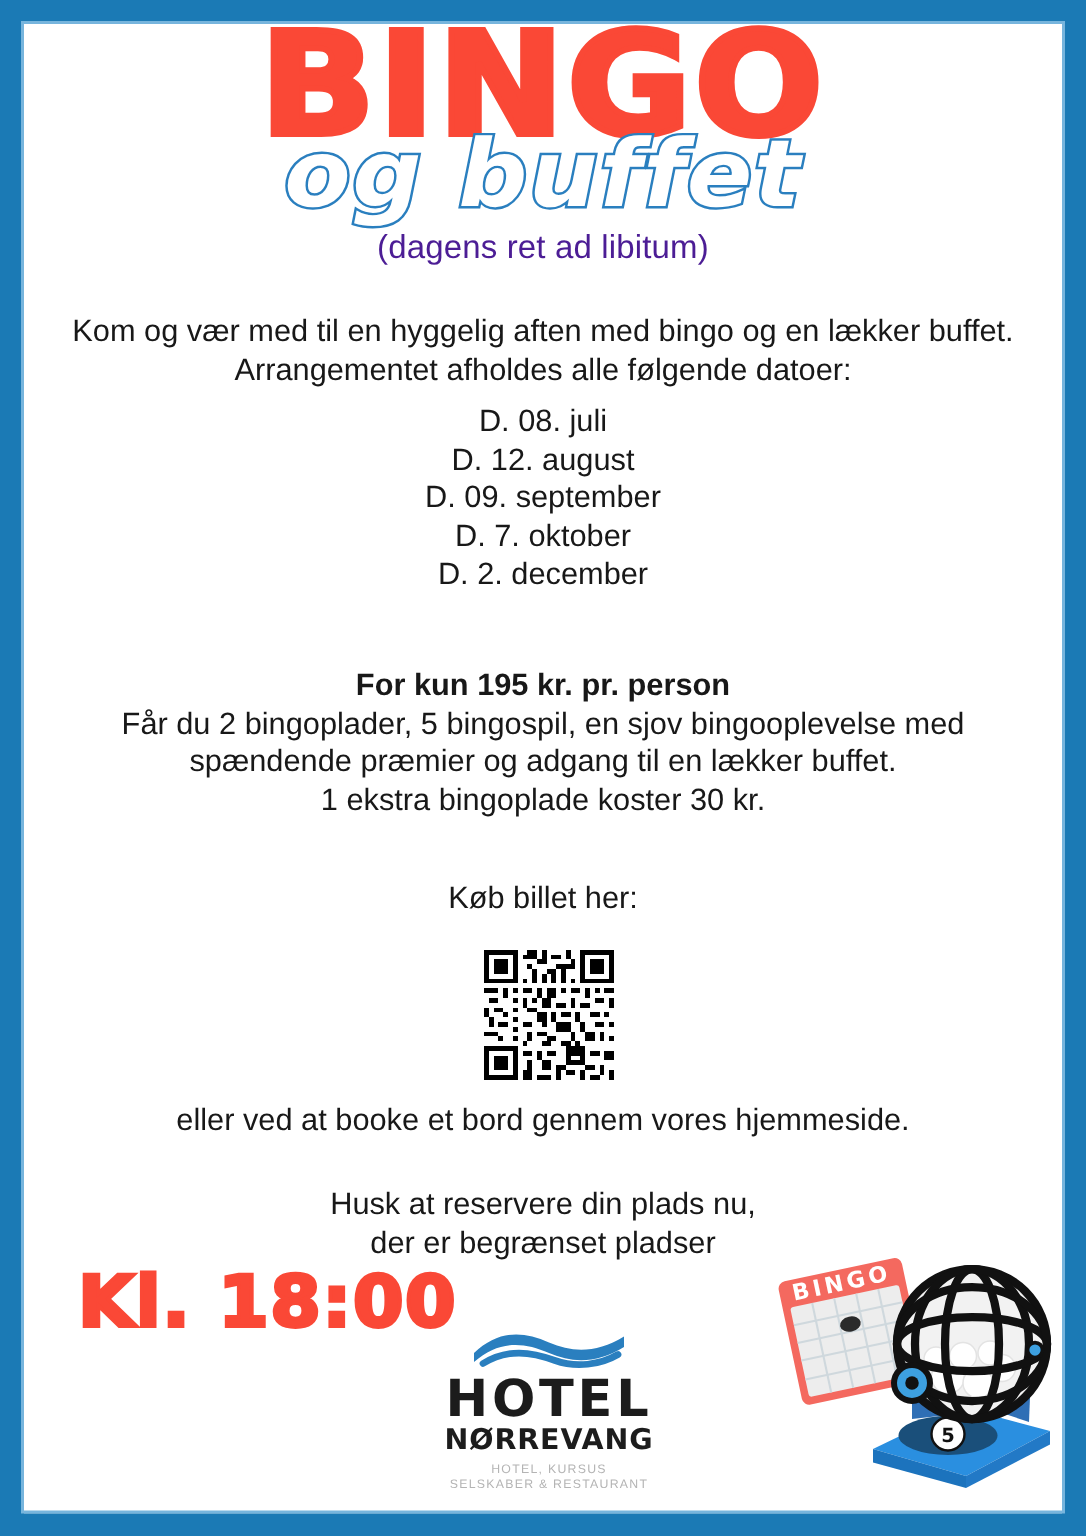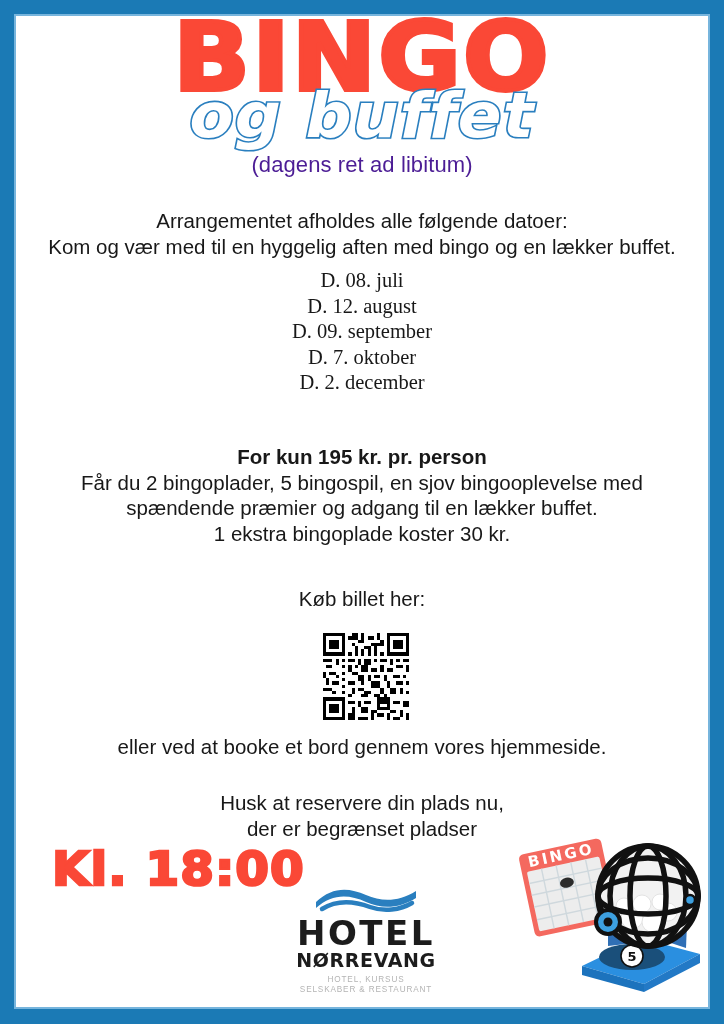--- a/index.html
+++ b/index.html
@@ -94,21 +94,21 @@
   .body-block {
     position: absolute;
     left: 0;
     width: 692px;
     text-align: center;
     color: #181818;
     font-size: 20.5px;
     line-height: 25.5px;
   }
   .intro     { top: 208px; }
-  .dates     { top: 268px; font-family: Liberation Serif, serif; }
+  .dates     { top: 268px; }
   .price     { top: 444px; }
   .purchase  { top: 586px; }
   .website   { top: 734px; }
   .remind    { top: 790px; }
 
   .dates .line     { line-height: 25.6px; }
   .price .headline { font-weight: bold; }
   .price .line     { line-height: 25.6px; }
 
   
@@ -194,22 +194,22 @@
 
   <div class="content">
 
     <div class="headline-block">
       <div class="title-bingo">BINGO</div>
       <div class="title-sub">og buffet</div>
       <div class="title-paren">(dagens ret ad libitum)</div>
     </div>
 
     <div class="body-block intro">
+      <div class="line">Kom og vær med til en hyggelig aften med bingo og en lækker buffet.</div>
       <div class="line">Arrangementet afholdes alle følgende datoer:</div>
-      <div class="line">Kom og vær med til en hyggelig aften med bingo og en lækker buffet.</div>
     </div>
 
     <div class="body-block dates">
       <div class="line">D. 08. juli</div>
       <div class="line">D. 12. august</div>
       <div class="line">D. 09. september</div>
       <div class="line">D. 7. oktober</div>
       <div class="line">D. 2. december</div>
     </div>
 

